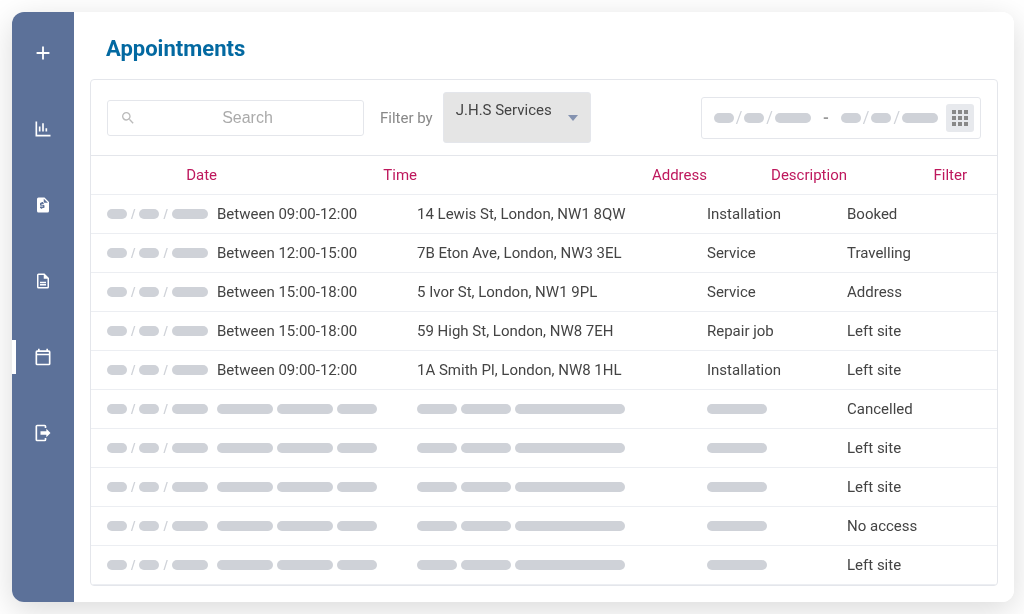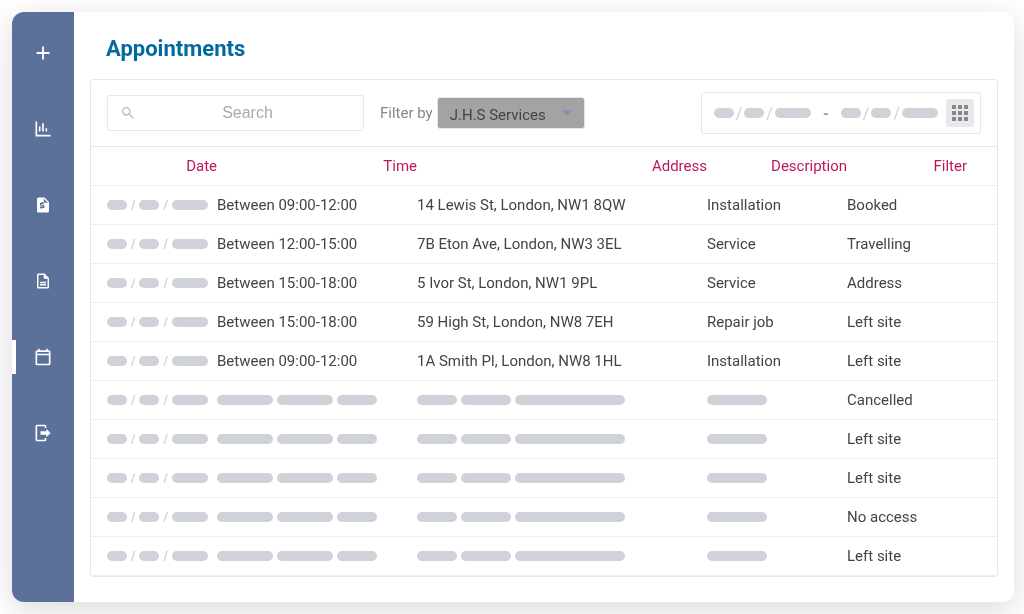--- a/index.html
+++ b/index.html
@@ -87,30 +87,30 @@
       outline: none;
       font-size: 16px;
       color: #555;
       flex: 1;
       text-align: center;
     }
     .search-wrap input::placeholder { color: #aaa; }
     .filter-wrap {
       display: flex;
       align-items: center;
-      gap: 4px;
+      gap: 10px;
     }
     .filter-label { color: #888; font-size: 15px; }
     .filter-select {
       border: 1px solid #e4e6eb;
       border-radius: 3px;
-      padding: 8px 38px 4px 12px;
+      padding: 8px 38px 23px 12px;
       font-size: 15px;
       color: #444;
-      background: #a3a3a3;
+      background: #e5e5e5;
       position: relative;
       cursor: pointer;
     }
     .filter-select::after {
       content: '';
       position: absolute;
       right: 12px;
       top: 50%;
       width: 0; height: 0;
       border-left: 5px solid transparent;

